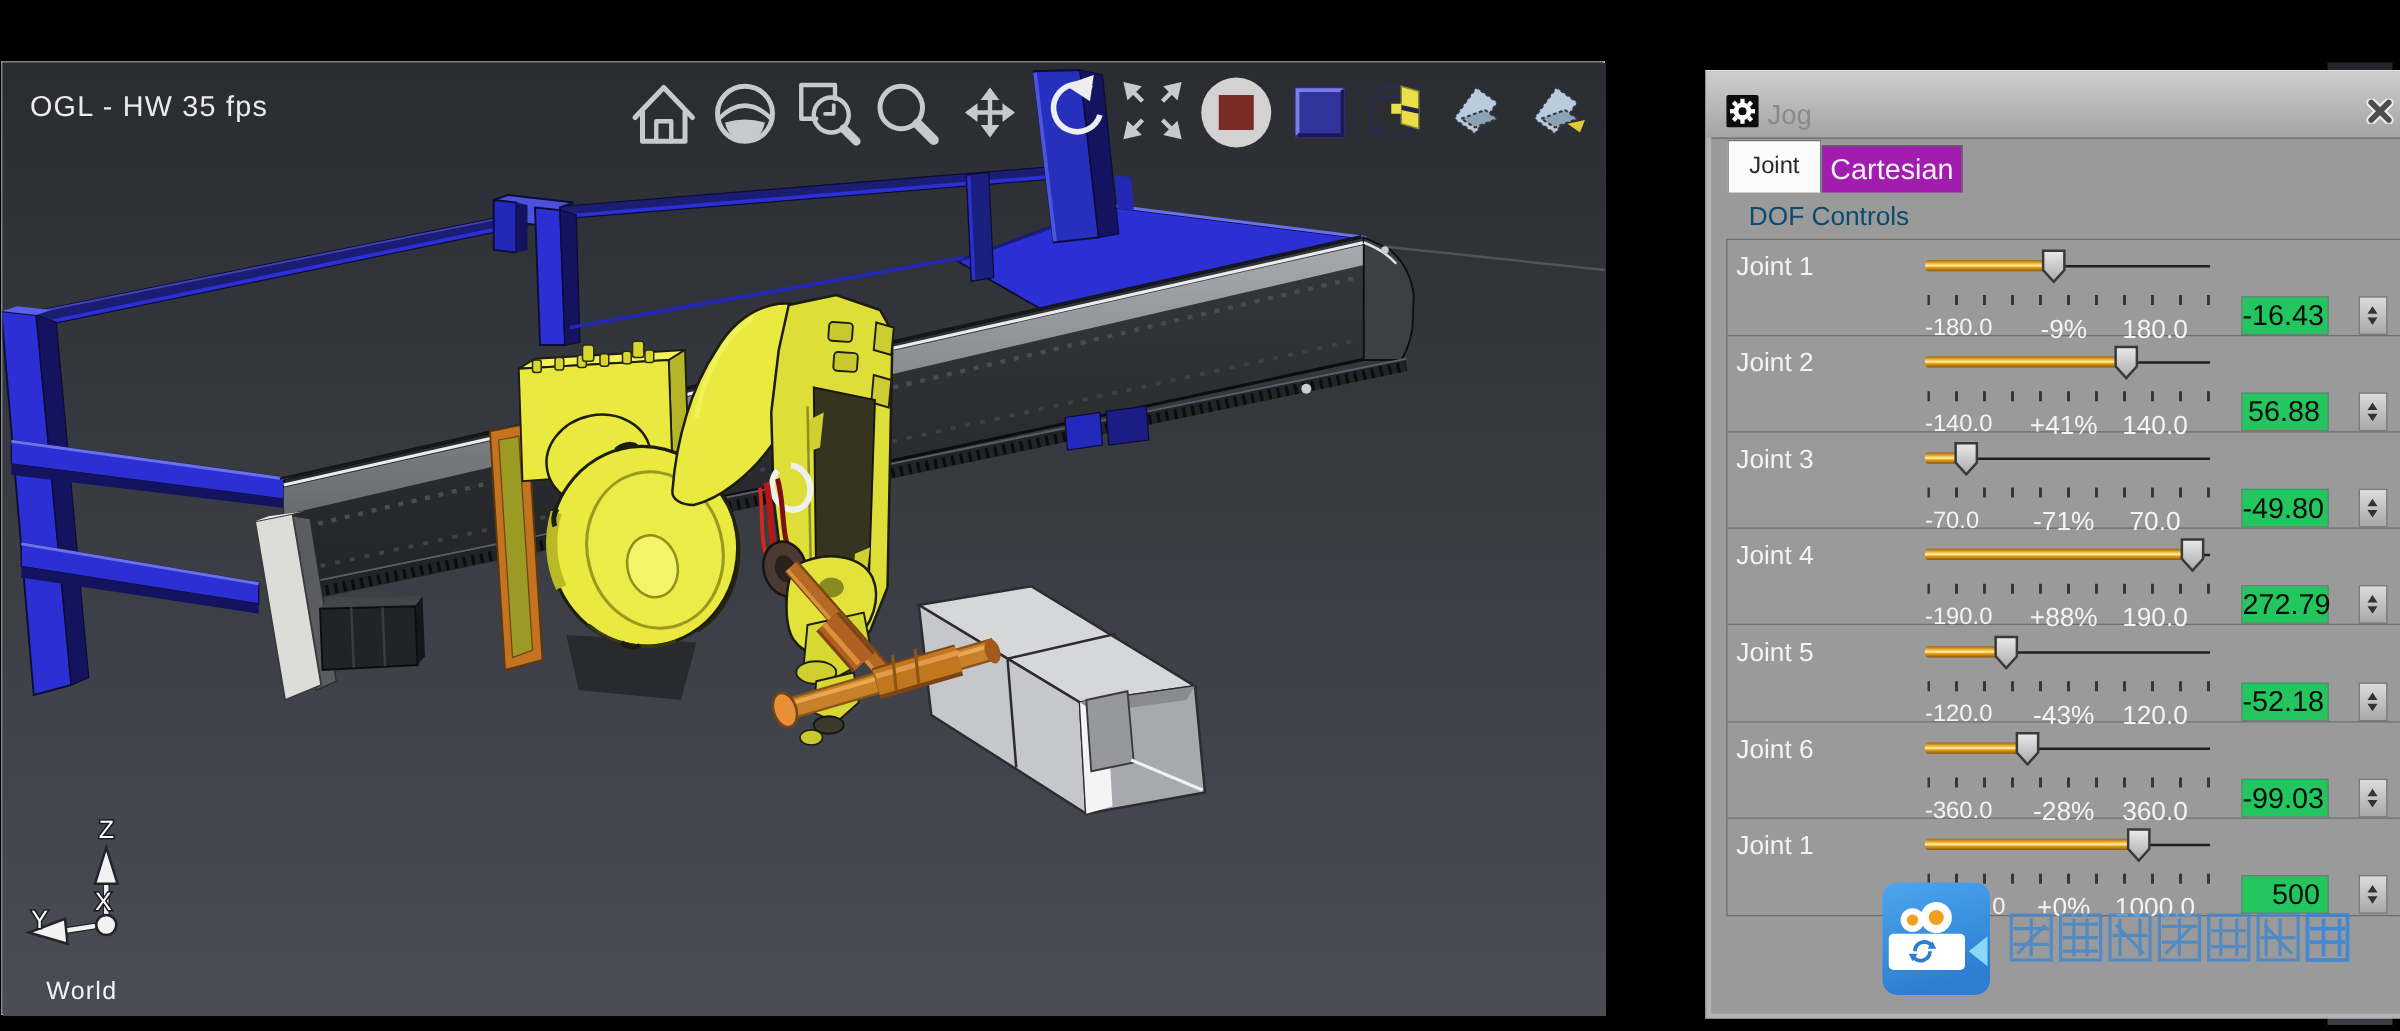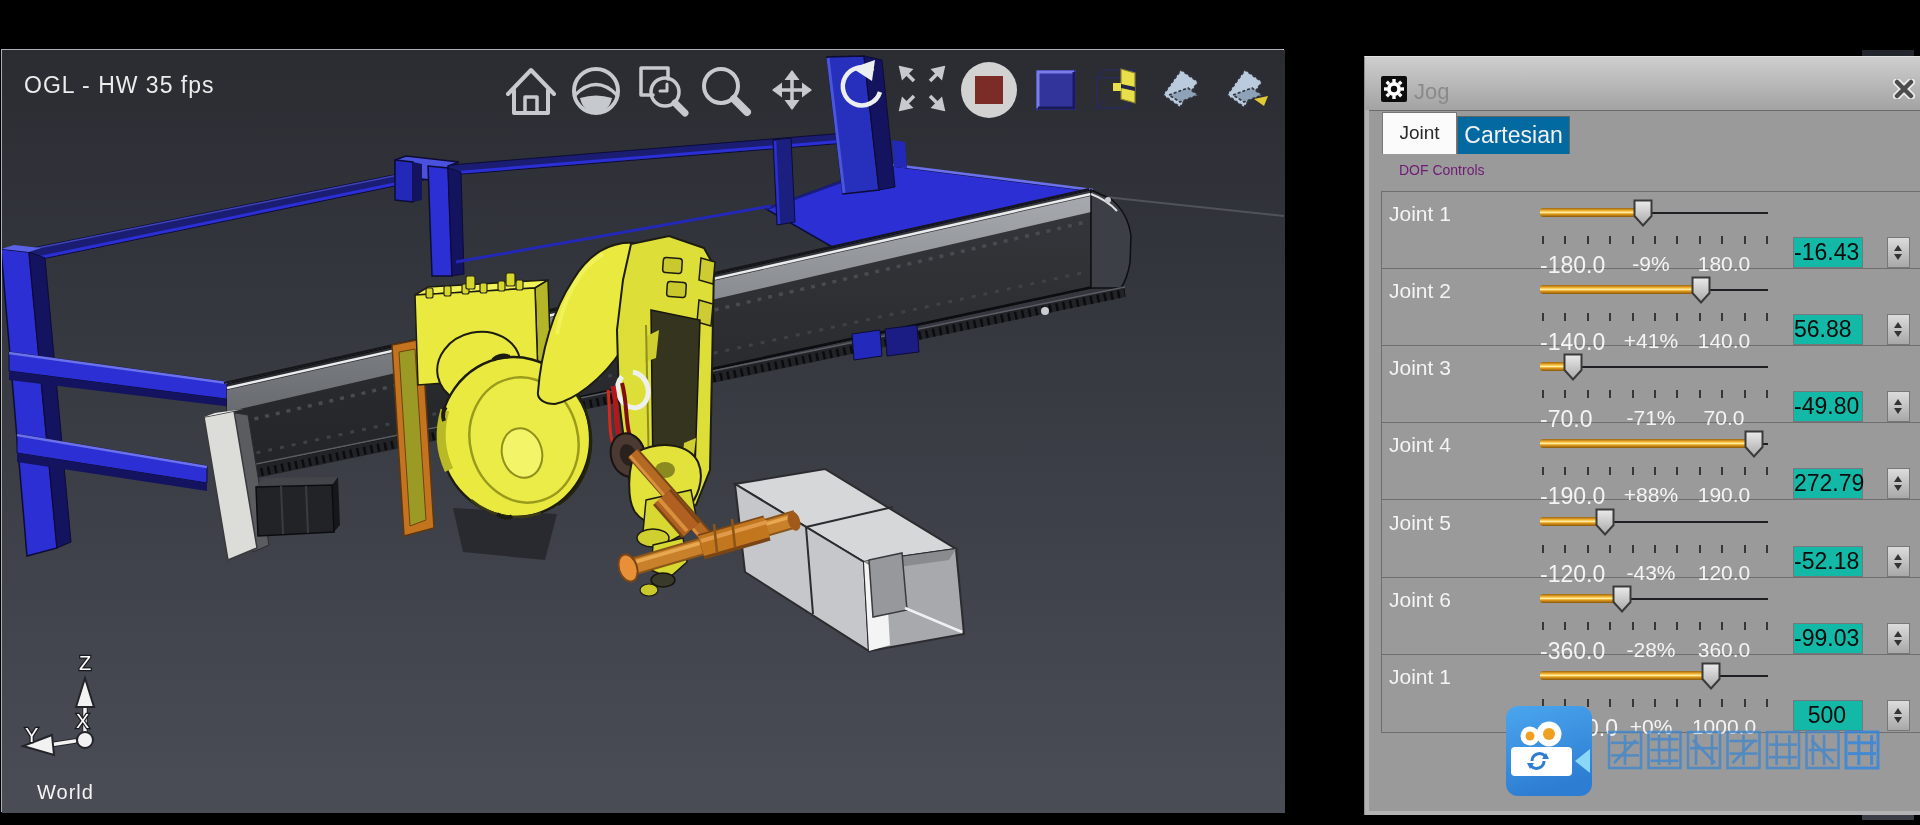--- a/index.html
+++ b/index.html
@@ -13,40 +13,40 @@
   #panel{position:absolute;left:1332px;top:56px;width:578px;height:759px;
     background:#b3b3b3;border-top:1px solid #e2e2e2;border-left:1px solid #909090;box-sizing:border-box;margin-left:32px;}
   #tbar{position:absolute;left:0;top:0;width:100%;height:53px;
     background:linear-gradient(#cecece,#a3a3a3);}
   #jogtxt{position:absolute;left:49px;top:22px;font-size:22px;color:#8a8a8a;}
   #content{position:absolute;left:4px;top:53px;width:557px;height:701px;background:#9a9a9a;
     border-top:1px solid #6a6a6a;border-right:1px solid #6a6a6a;box-sizing:border-box;}
   .tab1{position:absolute;left:17px;top:55px;width:75px;height:42px;background:#fbfbfb;
     border:1px solid #777;border-bottom:none;box-sizing:border-box;z-index:3;
     font-size:19px;color:#2a2a2a;text-align:center;line-height:40px;}
-  .tab2{position:absolute;left:92px;top:59px;width:113px;height:38px;background:#0369a1;
+  .tab2{position:absolute;left:92px;top:59px;width:113px;height:38px;background:#a21caf;
     border:1px solid #666;border-bottom:none;box-sizing:border-box;z-index:2;
     font-size:23px;color:#f2f2f2;text-align:center;line-height:36px;}
-  #dofl{position:absolute;left:34px;top:105px;font-size:14px;color:#701a75;}
+  #dofl{position:absolute;left:34px;top:105px;font-size:21px;color:#0c4a6e;}
   #group{position:absolute;left:16px;top:134px;width:543px;height:542px;border:1px solid #6e6e6e;box-sizing:border-box;}
   .row{position:absolute;left:0;width:541px;height:77px;border-bottom:1px solid #6e6e6e;box-sizing:border-box;text-decoration:underline;}
   .row:last-child{border-bottom:none;}
   .jl{position:absolute;left:7px;top:10px;font-size:21px;color:#f4f4f4;}
   .tr{position:absolute;left:158px;top:20px;width:228px;height:2px;background:#1e1f22;}
   .fill{position:absolute;left:158px;top:16px;height:9px;border-radius:3px;
     background:linear-gradient(#9a6410,#eead2e 28%,#ffde7a 44%,#fff2ae 52%,#e8a31f 64%,#8a570a);}
   .hd{position:absolute;top:7px;width:20px;height:28px;}
   .ticks{position:absolute;left:160px;top:44px;width:227px;height:8px;
     background:repeating-linear-gradient(to right,#35363a 0,#35363a 2px,transparent 2px,transparent 22.4px);}
-  .mn{position:absolute;left:158px;top:60px;font-size:23px;color:#f4f4f4;}
+  .mn{position:absolute;left:158px;top:60px;font-size:19px;color:#f4f4f4;}
   .pc{position:absolute;left:189px;top:60px;width:160px;text-align:center;font-size:21px;color:#f4f4f4;}
   .mx{position:absolute;left:292px;top:60px;width:100px;text-align:center;font-size:21px;color:#f4f4f4;}
-  .vb{position:absolute;left:411px;top:45px;width:70px;height:31px;background:#14b8a6;
+  .vb{position:absolute;left:411px;top:45px;width:70px;height:31px;background:#22c55e;
     border:1px solid #76797c;box-sizing:border-box;font-size:23px;color:#0c0c0c;
-    text-align:right;line-height:29px;padding-right:16px;}
+    text-align:right;line-height:29px;padding-right:6px;}
   .sp{position:absolute;left:505px;top:45px;width:23px;height:31px;border:1px solid #76797c;
     box-sizing:border-box;background:linear-gradient(#dcdcdc,#a8a8a8);}
   .sp i{position:absolute;left:6px;width:0;height:0;border-left:4.5px solid transparent;border-right:4.5px solid transparent;}
   .sp .u{top:7px;border-bottom:6px solid #333;}
   .sp .d{bottom:7px;border-top:6px solid #333;}
 </style>
 </head>
 <body>
 <div id="vp">
 <svg width="1283" height="763" viewBox="1 50 1283 763">

